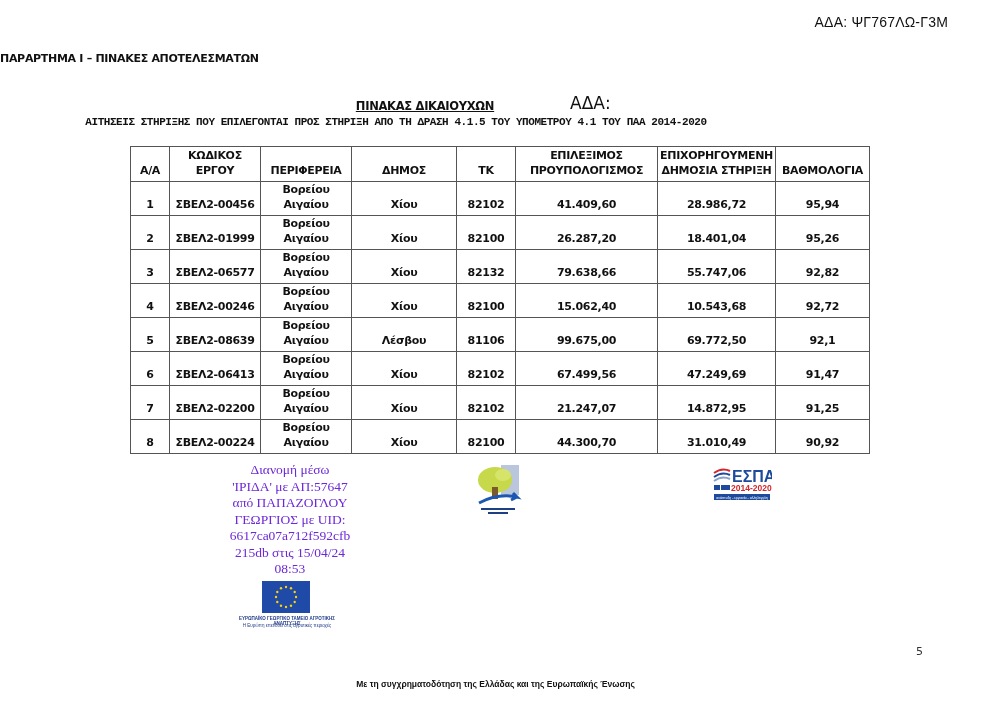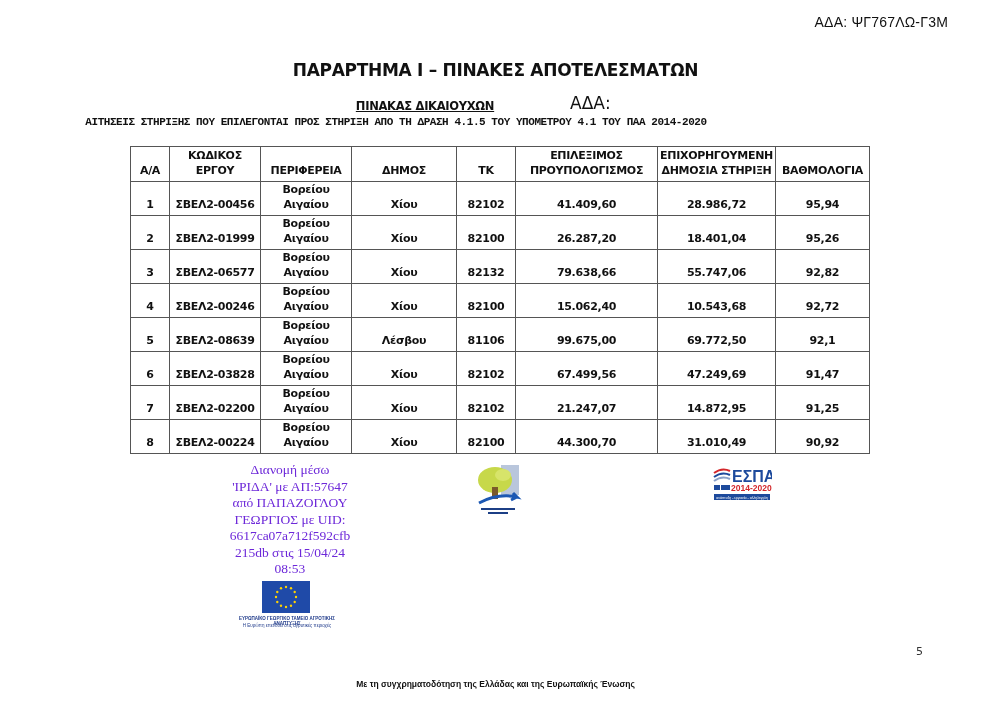--- a/index.html
+++ b/index.html
@@ -1,20 +1,20 @@
 <!DOCTYPE html>
 <html><head>
 <meta charset="utf-8">
 <style>
   html, body { margin:0; padding:0; background:#ffffff; }
   body { width:991px; height:701px; position:relative; overflow:hidden; font-family:"Liberation Sans", sans-serif; color:#111; }
   .abs { position:absolute; }
   .ada-top { right:43px; top:14px; font-size:14px; font-family:"Liberation Sans", sans-serif; letter-spacing:0.2px; }
   .ada-mid { left:570px; top:45px; font-size:17px; font-family:"DejaVu Sans", sans-serif;margin-top:48px; }
-  .annex-title { left:0; width:991px; top:60px; text-align:center; font-size:17px; font-weight:bold; font-family:"DejaVu Sans", sans-serif; letter-spacing:-0.3px; }
+  .annex-title { left:0; width:991px; top:52px; font-size:11px; font-weight:bold; font-family:"DejaVu Sans", sans-serif; letter-spacing:-0.3px; }
   .table-title { left:0; width:850px; top:99px; text-align:center; font-size:11.5px; font-weight:bold; text-decoration:underline; font-family:"DejaVu Sans", sans-serif; letter-spacing:-0.3px; }
   .table-subtitle { left:0; width:792px; top:116px; text-align:center; font-size:11px; font-weight:bold; font-family:Liberation Mono, monospace; letter-spacing:-0.45px; }
   table.benef { position:absolute; left:130px; top:146px; border-collapse:collapse; font-family:"DejaVu Sans", sans-serif; font-size:11px; font-weight:bold; letter-spacing:-0.3px; }
   table.benef td, table.benef th { border:1px solid #555; text-align:center; vertical-align:bottom; padding:0 2px 3px 2px; line-height:15px; }
   table.benef th { height:31px; font-weight:bold; }
   table.benef td { height:28px; }
   .c1{width:34px}.c2{width:86px}.c3{width:86px}.c4{width:100px}.c5{width:54px}.c6{width:137px}.c7{width:113px}.c8{width:89px}
   .iris { left:212px; top:462px; width:156px; text-align:center; font-family:"Liberation Serif", serif; font-size:13.5px; line-height:16.5px; color:#6d28d9; }
   .eu-flag { left:262px; top:581px; width:48px; height:32px; background:#1f4aa8; }
   .eu-caption1 { left:226px; top:616px; width:122px; text-align:center; font-size:4.5px; color:#1f3a8a; font-weight:bold; }
@@ -92,21 +92,21 @@
         <td>ΣΒΕΛ2-08639</td>
         <td><span>Βορείου</span><br><span>Αιγαίου</span></td>
         <td>Λέσβου</td>
         <td>81106</td>
         <td>99.675,00</td>
         <td>69.772,50</td>
         <td>92,1</td>
       </tr>
       <tr>
         <td>6</td>
-        <td>ΣΒΕΛ2-03828</td>
+        <td>ΣΒΕΛ2-06413</td>
         <td><span>Βορείου</span><br><span>Αιγαίου</span></td>
         <td>Χίου</td>
         <td>82102</td>
         <td>67.499,56</td>
         <td>47.249,69</td>
         <td>91,47</td>
       </tr>
       <tr>
         <td>7</td>
         <td>ΣΒΕΛ2-02200</td>

